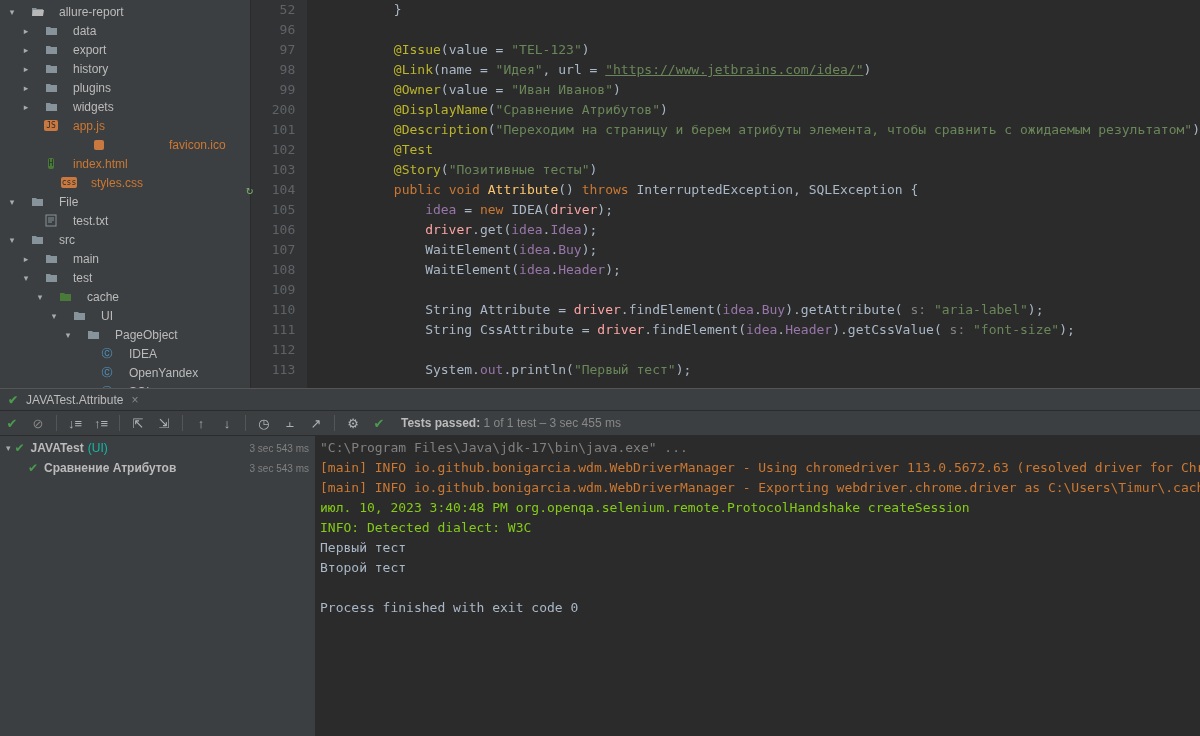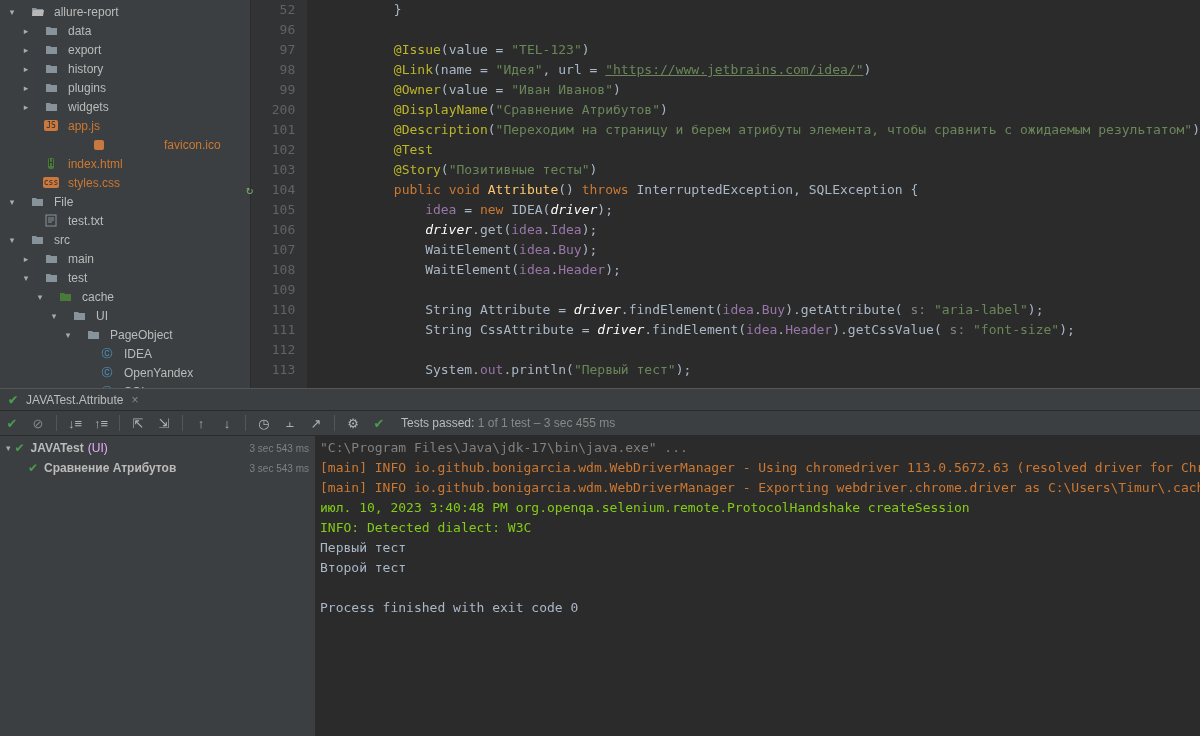--- a/index.html
+++ b/index.html
@@ -1,53 +1,53 @@
 <!DOCTYPE html>
 <html><head>
 <meta charset="utf-8">
 <style>
   * { margin: 0; padding: 0; box-sizing: border-box; }
   body { background: #2b2b2b; font-family: -apple-system, "Segoe UI", sans-serif; font-size: 12px; color: #bbbbbb; width: 1200px; height: 736px; overflow: hidden; display: flex; flex-direction: column; }
   .top-half { display: flex; height: 388px; }
   .project-tree { width: 252px; background: #3c3f41; border-right: 1px solid #2b2b2b; overflow-y: auto; padding-top: 2px; }
   .tree-item { display: flex; align-items: center; height: 19px; padding-right: 6px; cursor: default; white-space: nowrap; }
   .tree-item .chev { width: 12px; text-align: center; font-size: 9px; color: #aaaaaa; margin-right: 2px; }
-  .tree-item .icon { width: 34px; height: 14px; display: inline-flex; align-items: center; justify-content: center; font-size: 10px; }
+  .tree-item .icon { width: 34px; height: 14px; margin-right: 5px; display: inline-flex; align-items: center; justify-content: center; font-size: 10px; }
   .tree-item .label { color: #bbbbbb; }
   .tree-item.orange .label { color: #cc7832; }
   .editor { flex: 1; display: flex; background: #2b2b2b; font-family: Consolas, monospace; font-size: 13px; }
   .gutter { width: 56px; background: #313335; text-align: right; color: #606366; padding-right: 12px; line-height: 20px; padding-top: 0; position: relative; }
   .gutter .gmark { position: absolute; right: 42px; color: #7ba86c; font-size: 12px; }
   .code { flex: 1; padding-left: 24px; line-height: 20px; white-space: pre; color: #a9b7c6; overflow: hidden;}
   .c-ann { color: #bbb529; }
   .c-kw  { color: #cc7832; }
   .c-str { color: #6a8759; }
   .c-id  { color: #9876aa; }
   .c-fn  { color: #ffc66d; }
   .c-url { color: #6a8759; text-decoration: underline; }
   .c-comment { color: #808080; }
-  .c-gut { color: #ffffff; font-style: italic;}
+  .c-gut { color: #fca5a5; }
   .runbar { height: 23px; background: #3c3f41; border-top: 1px solid #555555; border-bottom: 1px solid #2b2b2b; display: flex; align-items: center; padding: 0 8px; gap: 8px; }
   .runbar .check { color: #499c4e; font-weight: bold; }
   .runbar .tab-label { color: #bbbbbb; }
   .runbar .close { color: #888; }
   .tool-row { height: 25px; background: #3c3f41; border-bottom: 1px solid #2b2b2b; display: flex; align-items: center; padding: 0 4px; gap: 10px; }
   .tool-row .ico { width: 16px; height: 16px; display: flex; align-items: center; justify-content: center; color: #afb1b3; font-size: 13px; }
   .tool-row .ico.green { color: #499c4e; }
   .tool-row .ico.gray  { color: #888; }
   .tool-row .sep { width: 1px; height: 16px; background: #555; }
   .tool-row .status-text { color: #888; margin-left: 4px; }
-  .tool-row .status-text b { color: #bbb; font-weight: normal;}
+  .tool-row .status-text b { color: #bbb; font-weight: bold;}
   .run-body { flex: 1; display: flex; background: #2b2b2b; overflow:hidden;}
   .test-tree { width: 316px; background: #3c3f41; border-right: 1px solid #2b2b2b; padding-top: 2px; }
   .test-row { display: flex; align-items: center; height: 20px; padding: 0 6px; justify-content: space-between; }
   .test-row .left { display: flex; align-items: center; }
   .test-row .check { color: #499c4e; margin-right: 6px; font-size: 12px;}
   .test-row .name { color: #bbbbbb; font-weight: bold; }
-  .test-row .suffix { color: #f0abfc; margin-left: 4px; }
+  .test-row .suffix { color: #14b8a6; margin-left: 4px; }
   .test-row .time { color: #808080; font-size: 10px;}
   .console { flex: 1; font-family: Consolas, monospace; font-size: 13px; line-height: 20px; padding: 2px 4px; white-space: pre; overflow: hidden; }
   .console .dim  { color: #808080; }
   .console .warn { color: #cc7832; }
   .console .red  { color: #84cc16; }
   .console .info { color: #a9b7c6; }
   svg { display: block; }
 </style>
 </head>
 <body>
@@ -123,21 +123,21 @@
         </span>
         <span class="label">favicon.ico</span>
       </div>
       <div class="tree-item orange" style="padding-left: 20px;">
         <span class="chev"></span>
         <span class="icon">
           <span style="background:#4a7a3a;color:#2b2b2b;font-size:8px;padding:1px 1px;border-radius:2px;font-family:monospace">H</span>
         </span>
         <span class="label">index.html</span>
       </div>
-      <div class="tree-item orange" style="padding-left: 20px;">
+      <div class="tree-item orange" style="padding-left: 38px;">
         <span class="chev"></span>
         <span class="icon">
           <span style="background:#c9793f;color:#2b2b2b;font-size:8px;padding:1px 1px;border-radius:2px;font-family:monospace">css</span>
         </span>
         <span class="label">styles.css</span>
       </div>
       <div class="tree-item " style="padding-left: 6px;">
         <span class="chev">▾</span>
         <span class="icon">
           <svg width="13" height="13">

